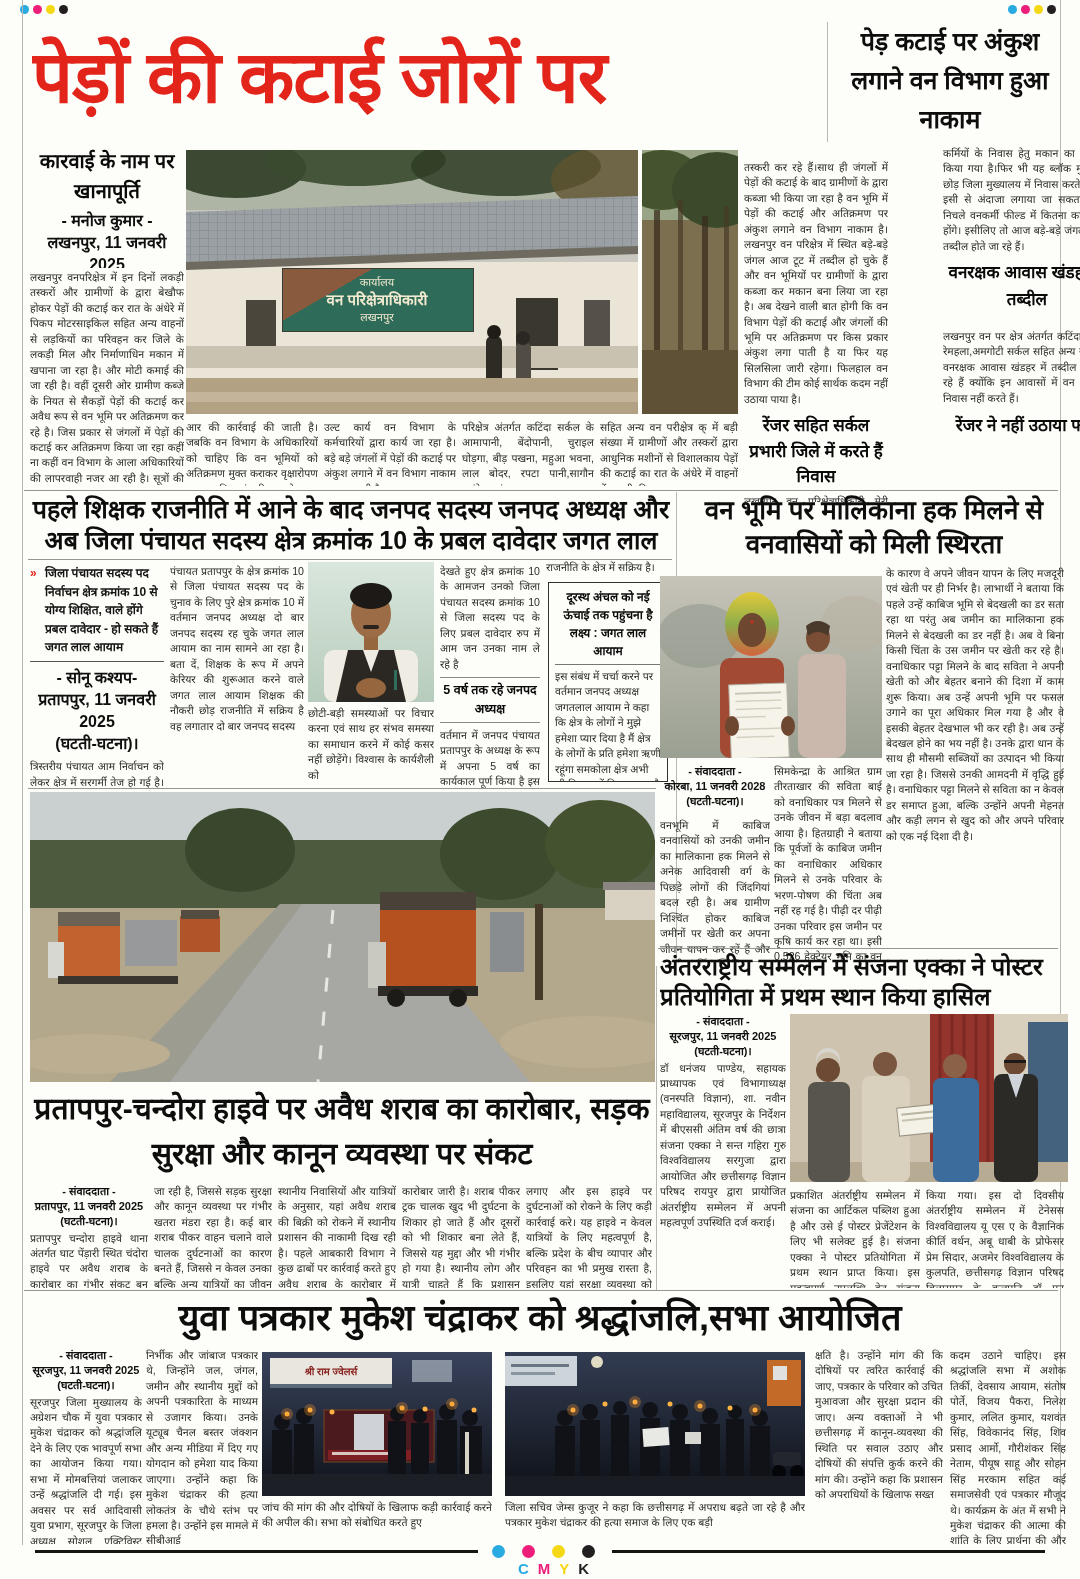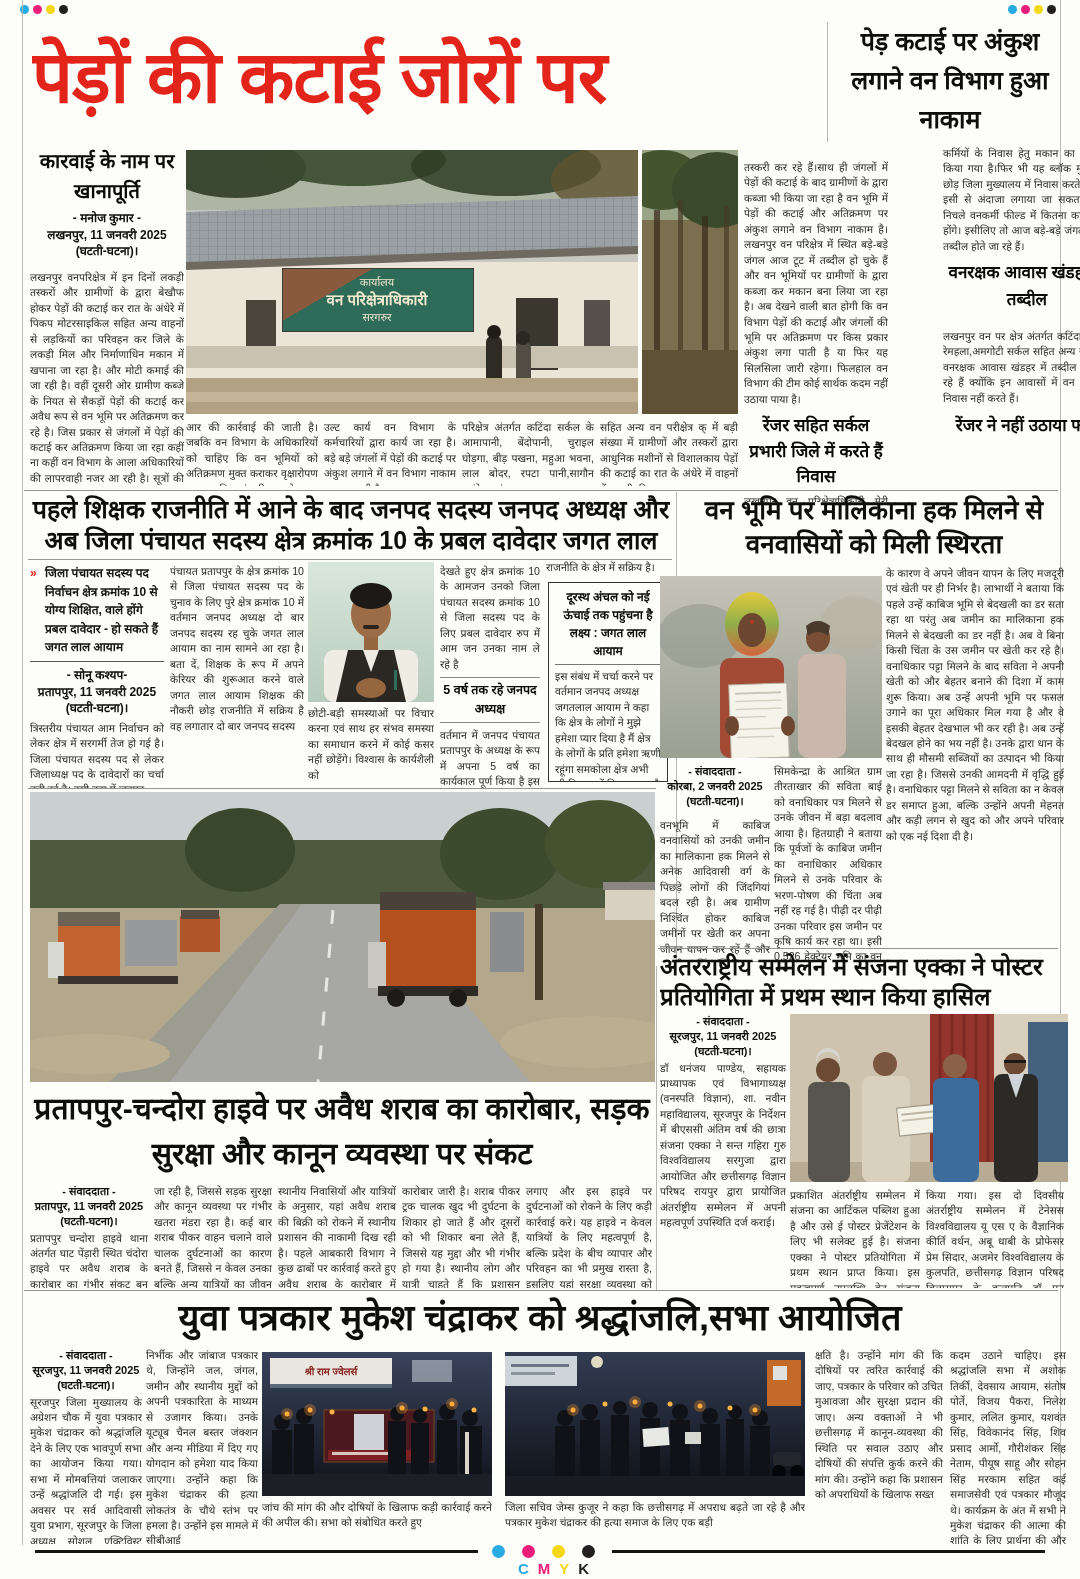--- a/index.html
+++ b/index.html
@@ -1,20 +1,20 @@
 <!DOCTYPE html>
 <html><head>
 <meta charset="utf-8">
 <style>
   html,body{margin:0;padding:0;background:#d9d9d4;}
   .page{position:relative;width:1080px;height:1579px;margin:0 auto;background:#fdfdfa;
         font-family:"Liberation Sans","DejaVu Sans",sans-serif;color:#1c1c1a;overflow:hidden;}
   .abs{position:absolute;overflow:hidden;}
   .body-txt{font-size:10.6px;line-height:1.46;text-align:justify;color:#2b2b28;}
-  .byline{font-weight:bold;font-size:12px;line-height:1.38;text-align:center;color:#0f0f0d;}
+  .byline{font-weight:bold;font-size:16px;line-height:1.38;text-align:center;color:#0f0f0d;}
   .byline-sm{font-weight:bold;font-size:11px;line-height:1.35;text-align:center;color:#0f0f0d;}
   .sub{font-weight:bold;text-align:center;color:#0a0a08;}
   .hl{font-weight:bold;color:#0d0d0b;text-align:center;}
   .red{color:#e3241b;}
   .hr{position:absolute;background:#96968f;height:1px;}
   .vr{position:absolute;background:#b8b8b1;width:1px;}
   .photo{position:absolute;overflow:hidden;background:#c8c8c0;}
   .photo svg{display:block;}
   .dot{position:absolute;border-radius:50%;}
   .sign-text{position:absolute;display:flex;flex-direction:column;align-items:center;justify-content:center;
@@ -77,21 +77,21 @@
       <rect x="330" y="192" width="15" height="50" rx="6" fill="#514c44"></rect>
       <circle cx="337" cy="188" r="7" fill="#2b2722"></circle>
       <rect x="0" y="228" width="452" height="36" fill="#b3a183"></rect>
       <rect x="0" y="242" width="452" height="10" fill="#c3b49a"></rect>
     </svg>
     <div style="position:absolute;left:96px;top:118px;width:190px;height:62px;border:1px solid #3c3c34;
                 background:linear-gradient(150deg,#8a5a3e 30%,#2e6b58 30%);"></div>
     <div class="sign-text" style="left:96px;top:118px;width:190px;height:62px;">
       <div style="font-size:11px;">कार्यालय</div>
       <div style="font-size:15px;font-weight:bold;">वन परिक्षेत्राधिकारी</div>
-      <div style="font-size:11px;">सरगरुर</div>
+      <div style="font-size:11px;">लखनपुर</div>
     </div>
   </div>
 
   <div class="photo" style="left:642px;top:150px;width:96px;height:264px;">
     <svg width="96" height="264" viewBox="0 0 96 264">
       <rect width="96" height="264" fill="#7c6f4f"></rect>
       <rect width="96" height="70" fill="#9aa587"></rect>
       <ellipse cx="20" cy="30" rx="40" ry="30" fill="#44542f"></ellipse>
       <ellipse cx="75" cy="40" rx="45" ry="38" fill="#3a4a2a"></ellipse>
       <rect x="12" y="60" width="6" height="204" fill="#3a2e1e" opacity="0.75"></rect>
@@ -211,21 +211,21 @@
         <rect x="76" y="140" width="30" height="1.5" fill="#d4d1c3"></rect>
         <rect x="76" y="152" width="46" height="1.5" fill="#d4d1c3"></rect>
         <rect x="76" y="160" width="38" height="1.5" fill="#d4d1c3"></rect>
       </g>
       <ellipse cx="72" cy="150" rx="7" ry="10" fill="#6e4730"></ellipse>
       <ellipse cx="128" cy="150" rx="7" ry="10" fill="#6e4730"></ellipse>
     </svg>
   </div>
   <div class="abs byline-sm" style="left:660px;top:764px;width:110px;height:50px;">
     <div>- संवाददाता -</div>
-    <div>कोरबा, 2 जनवरी 2025</div>
+    <div>कोरबा, 11 जनवरी 2028</div>
     <div>(घटती-घटना)।</div>
   </div>
   <div class="abs body-txt" style="left:660px;top:818px;width:110px;height:144px;">वनभूमि में काबिज वनवासियों को उनकी जमीन का मालिकाना हक मिलने से अनेक आदिवासी वर्ग के पिछड़े लोगों की जिंदगियां बदल रही है। अब ग्रामीण निश्चिंत होकर काबिज जमीनों पर खेती कर अपना जीवन यापन कर रहें हैं और अपनी आर्थिक स्थिति मजबूत करने का प्रयास कर रहे है। कोरबा विकासखण्ड के ग्राम पंचायत</div>
   <div class="abs body-txt" style="left:774px;top:764px;width:108px;height:198px;">सिमकेन्द्रा के आश्रित ग्राम तीरताखार की सविता बाई को वनाधिकार पत्र मिलने से उनके जीवन में बड़ा बदलाव आया है। हितग्राही ने बताया कि पूर्वजों के काबिज जमीन का वनाधिकार अधिकार मिलने से उनके परिवार के भरण-पोषण की चिंता अब नहीं रह गई है। पीढ़ी दर पीढ़ी उनका परिवार इस जमीन पर कृषि कार्य कर रहा था। इसी 0.526 हेक्टेयर भूमि का वन अधिकार पत्र उन्हें प्राप्त हुआ है। सविता बताती है कि रोजगार के अन्य साधन न होने</div>
   <div class="abs body-txt" style="left:886px;top:566px;width:178px;height:396px;">के कारण वे अपने जीवन यापन के लिए मजदूरी एवं खेती पर ही निर्भर है। लाभार्थी ने बताया कि पहले उन्हें काबिज भूमि से बेदखली का डर सता रहा था परंतु अब जमीन का मालिकाना हक मिलने से बेदखली का डर नहीं है। अब वे बिना किसी चिंता के उस जमीन पर खेती कर रहे है। वनाधिकार पट्टा मिलने के बाद सविता ने अपनी खेती को और बेहतर बनाने की दिशा में काम शुरू किया। अब उन्हें अपनी भूमि पर फसल उगाने का पूरा अधिकार मिल गया है और वे इसकी बेहतर देखभाल भी कर रही है। अब उन्हें बेदखल होने का भय नहीं है। उनके द्वारा धान के साथ ही मौसमी सब्जियों का उत्पादन भी किया जा रहा है। जिससे उनकी आमदनी में वृद्धि हुई है। वनाधिकार पट्टा मिलने से सविता का न केवल डर समाप्त हुआ, बल्कि उन्होंने अपनी मेहनत और कड़ी लगन से खुद को और अपने परिवार को एक नई दिशा दी है।</div>
 
   <div class="photo" style="left:30px;top:792px;width:625px;height:290px;">
     <svg width="625" height="290" viewBox="0 0 625 290">
       <rect width="625" height="290" fill="#b4a88c"></rect>
       <rect width="625" height="62" fill="#c9d0cf"></rect>

